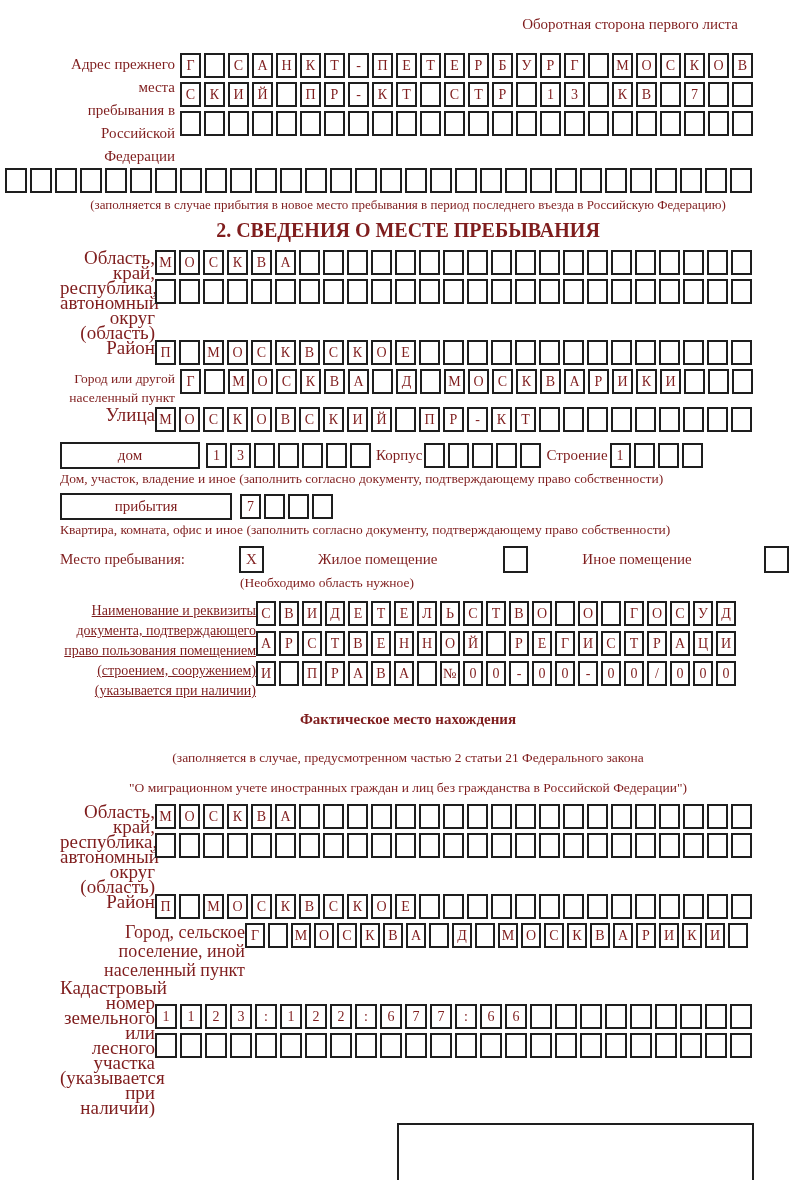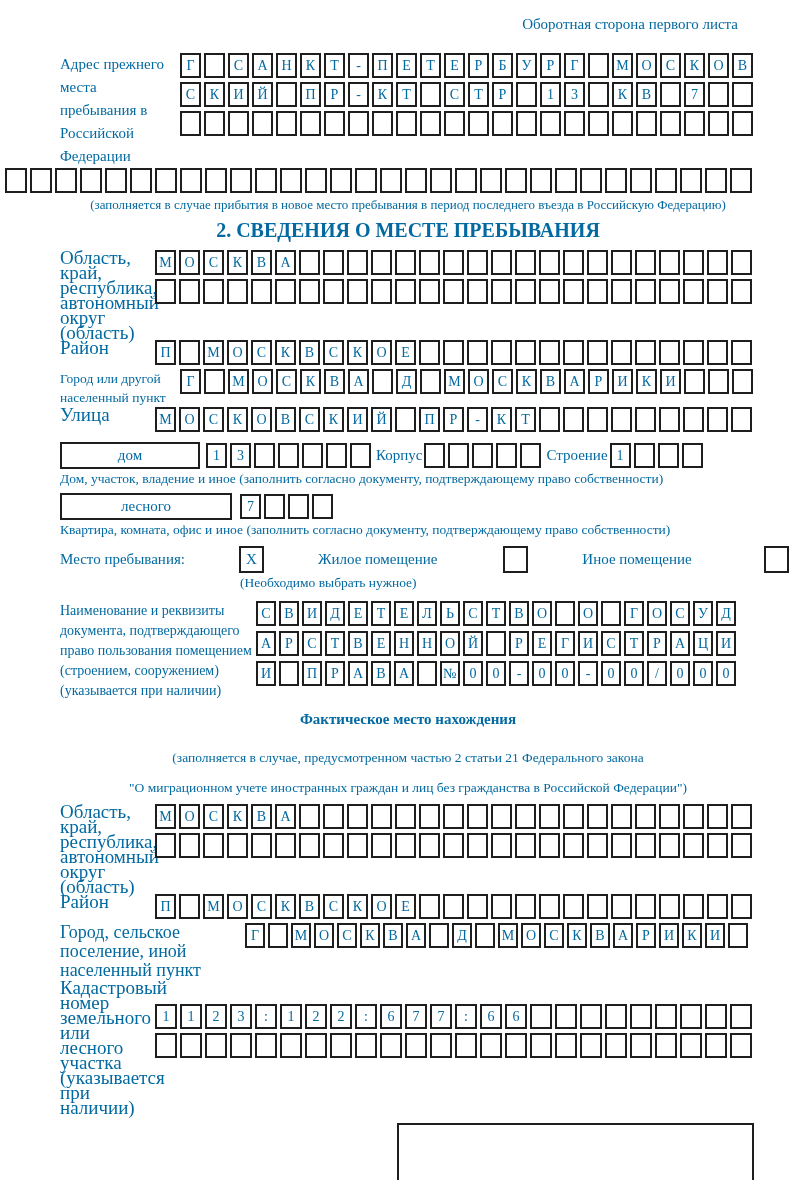--- a/index.html
+++ b/index.html
@@ -1,24 +1,24 @@
 <!DOCTYPE html>
 <html><head>
 <meta charset="utf-8">
 <style>
   html,body{margin:0;padding:0;background:#fff;}
   .page{
     width:800px;height:1180px;box-sizing:border-box;position:relative;
-    background:#fff;color:#0369a1;
+    background:#fff;color:#7f1d1d;
     font-family:"Liberation Serif","DejaVu Serif",serif;
     padding:16px 44px 0 60px;overflow:hidden;
   }
   .corner-title{text-align:right;font-size:15px;padding-right:18px;margin-bottom:20px;}
   .pair{display:flex;align-items:flex-start;}
-  .plabel{font-size:14px;line-height:19px;flex:none;}
+  .plabel{font-size:14px;line-height:19px;flex:none;text-align:right;}
   .pgrids{flex:none;}
   .grid{display:flex;margin-bottom:4px;--cw:21px;--gap:3px;}
   .cell{
     flex:none;width:var(--cw);height:25px;box-sizing:border-box;
     border:2px solid #1e1e1e;margin-right:var(--gap);
     display:flex;align-items:center;justify-content:center;
     font-size:14px;background:#fff;
   }
   .g30{--cw:22px;}
   .gdoc{--cw:20px;--gap:3px;}
@@ -36,21 +36,21 @@
   .houserow{display:flex;align-items:center;margin:6px 0 2px 0;}
   .inline-lbl{font-size:15px;margin:0 2px;flex:none;}
   .cap{font-size:13.5px;margin:2px 0 6px 0;}
   .stayrow{display:flex;align-items:center;margin:8px 0 2px 0;gap:48px;}
   .staylbl{font-size:15px;flex:none;}
   .checkbox{
     flex:none;width:25px;height:27px;box-sizing:border-box;border:2px solid #1e1e1e;
     display:flex;align-items:center;justify-content:center;font-size:15px;margin:0 6px;
   }
   .choose-note{font-size:13.5px;margin:2px 0 10px 180px;}
-  .doc-pair .plabel{width:196px;font-size:14px;line-height:20px;}
+  .doc-pair .plabel{width:196px;font-size:14px;line-height:20px;text-decoration:underline;}
   .doc-pair .grid{margin-bottom:5px;}
   .stamp-box{
     box-sizing:border-box;border:2px solid #1e1e1e;width:357px;height:177px;
     margin-left:auto;margin-right:2px;margin-top:8px;background:#fff;
   }
   .w115{width:115px;font-size:15px;line-height:23px;}
   .w100{width:95px;font-size:19px;line-height:15px;}
   .w130{width:115px;font-size:13.5px;line-height:19px;}
   .w185{width:185px;font-size:18px;line-height:19px;}
   .mt22{margin-top:24px;}
@@ -362,40 +362,40 @@
     <div class="grid" style="margin:0;">
         <span class="cell">1</span>
         <span class="cell">&nbsp;</span>
         <span class="cell">&nbsp;</span>
         <span class="cell">&nbsp;</span>
       </div>
   </div>
   <div class="cap">Дом, участок, владение и иное (заполнить согласно документу, подтверждающему право собственности)</div>
 
   <div class="houserow" style="margin-top:2px;">
-    <div class="widebox" style="width:172px;">лесного</div>
+    <div class="widebox" style="width:172px;">прибытия</div>
     <div class="grid" style="margin:0 0 0 8px;">
         <span class="cell">7</span>
         <span class="cell">&nbsp;</span>
         <span class="cell">&nbsp;</span>
         <span class="cell">&nbsp;</span>
       </div>
   </div>
   <div class="cap">Квартира, комната, офис и иное (заполнить согласно документу, подтверждающему право собственности)</div>
 
   <div class="stayrow">
     <span class="staylbl">Место пребывания:</span>
     <span class="checkbox">X</span>
     <span class="staylbl">Жилое помещение</span>
     <span class="checkbox" style="margin-left:18px;"></span>
     <span class="staylbl">Иное помещение</span>
     <span class="checkbox" style="margin-left:24px;margin-right:14px;"></span>
     <span class="staylbl">Кадастровый</span>
   </div>
-  <div class="choose-note">(Необходимо выбрать нужное)</div>
+  <div class="choose-note">(Необходимо область нужное)</div>
 
   <div class="pair doc-pair">
     <div class="plabel">Наименование и реквизиты документа, подтверждающего право пользования помещением (строением, сооружением) (указывается при наличии)</div>
     <div class="pgrids">
       <div class="grid gdoc">
           <span class="cell">С</span>
           <span class="cell">В</span>
           <span class="cell">И</span>
           <span class="cell">Д</span>
           <span class="cell">Е</span>

